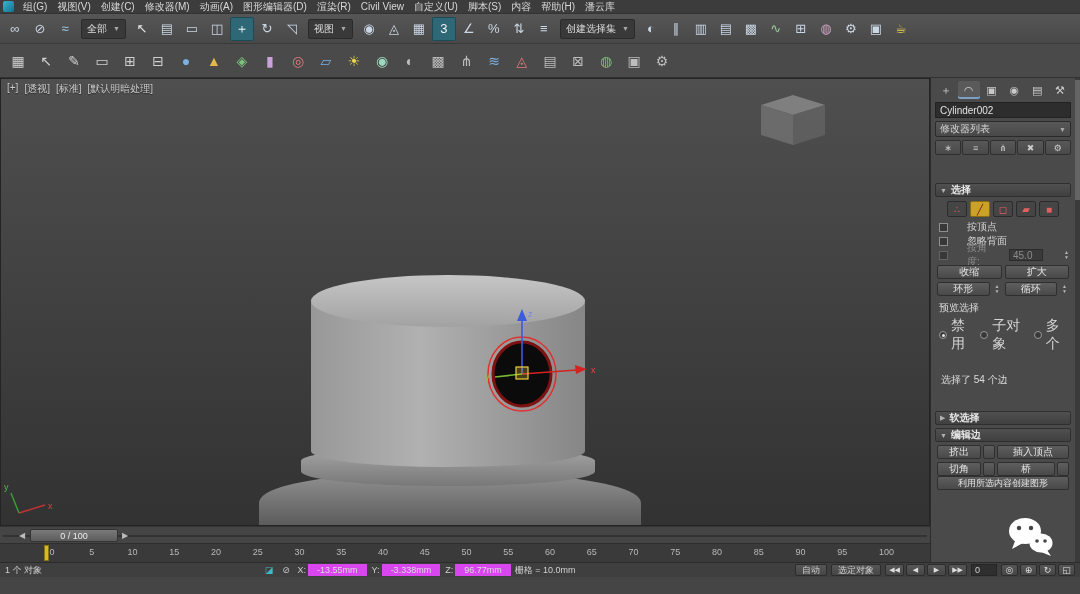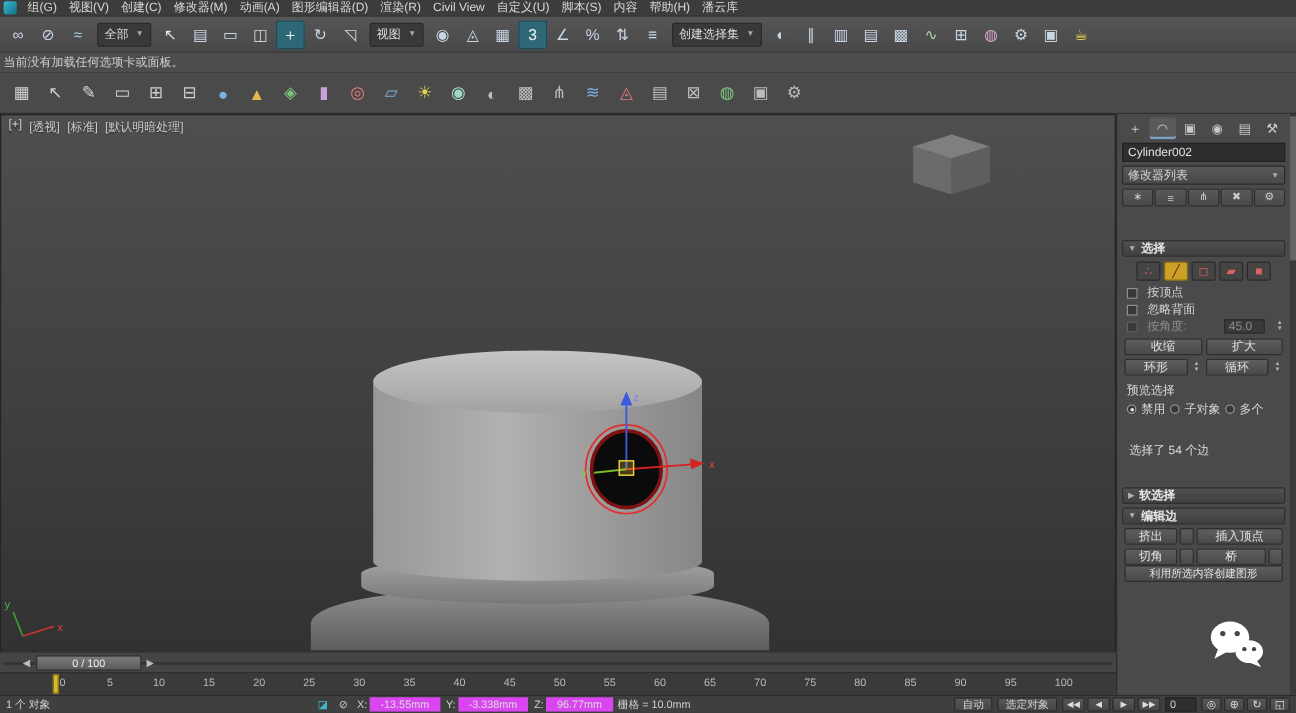--- a/index.html
+++ b/index.html
@@ -53,32 +53,32 @@
   .stack-scroll{position:absolute;top:1px;right:1px;bottom:1px;width:5px;background:#333}
   .stack-scroll .thumb{height:24px;background:#6a7f9f}
   .stacktools{display:flex;gap:1px;margin-top:3px}
   .stool{flex:1;height:15px;background:linear-gradient(#585858,#4a4a4a);border:1px solid #2f2f2f;border-radius:2px;display:flex;align-items:center;justify-content:center;font-size:9px;color:#ccc}
   .rhead{height:14px;background:linear-gradient(#505050,#404040);border:1px solid #2f2f2f;border-radius:2px;display:flex;align-items:center;gap:4px;padding:0 4px;font-weight:bold;color:#e8e8e8}
   .rarrow{font-size:7px;color:#b0b0b0}
   .mt12{margin-top:28px}.mt24{margin-top:24px}.mt22{margin-top:22px}.mt3{margin-top:3px}
   .sub-icons{display:flex;gap:3px;justify-content:center;margin:4px 0 3px}
   .soi{width:20px;height:16px;background:#454545;border:1px solid #2b2b2b;border-radius:2px;display:flex;align-items:center;justify-content:center;color:#e06060;font-size:10px}
   .soi.active{background:#c9a227;border-color:#8a6d10;color:#7c1010}
-  .chkrow{display:flex;align-items:center;gap:8px;height:14px;padding-left:4px}
+  .chkrow{display:flex;align-items:center;gap:19px;height:14px;padding-left:4px}
   .chk{width:9px;height:9px;background:#383838;border:1px solid #8f8f8f;flex:none}
   .dim{color:#8c8c8c}
   .chk.dimmed{border-color:#636363}
   .valbox{margin-left:auto;height:12px;min-width:34px;background:#3a3a3a;border:1px solid #2b2b2b;display:flex;align-items:center;padding:0 3px}
   .spin{display:flex;flex-direction:column;width:9px;flex:none}
   .spin span{font-size:5px;line-height:5px;color:#b5b5b5;text-align:center}
   .btnrow{display:flex;gap:3px;margin:3px 2px 0;align-items:center}
   .pbtn{height:14px;background:linear-gradient(#5e5e5e,#494949);border:1px solid #2f2f2f;border-radius:2px;display:flex;align-items:center;justify-content:center;font-size:10px;color:#e2e2e2;white-space:nowrap;overflow:hidden}
   .grow1{flex:1}
   .plabel{margin-top:5px;padding-left:4px;color:#dadada}
-  .radios{display:flex;gap:4px;align-items:center;padding-left:4px;margin-top:2px;font-size:10px}
+  .radios{display:flex;gap:4px;align-items:center;padding-left:4px;margin-top:2px;font-size:14px}
   .radio{width:8px;height:8px;border-radius:50%;border:1px solid #999;background:#383838;position:relative;flex:none}
   .radio.sel::after{content:"";position:absolute;inset:1.5px;border-radius:50%;background:#e8e8e8}
   .selstatus{margin-top:20px;padding-left:6px;color:#dcdcdc}
   .editrow{display:flex;gap:2px;margin:3px 2px 0;align-items:center}
   .pbtn.w44{width:44px;flex:none}
   .setbox{width:12px;height:14px;background:linear-gradient(#5e5e5e,#494949);border:1px solid #2f2f2f;border-radius:2px;flex:none}
   .pbtn.full{margin:0 2px;font-size:9px}
   
   .statusbar{height:15px;background:#3f3f3f;border-top:1px solid #2b2b2b;display:flex;align-items:center;gap:4px;padding:0 5px;font-size:9px;color:#cfcfcf}
   .sp{flex:1}
@@ -162,21 +162,20 @@
         <div class="tbi" style="color: rgb(201, 214, 228);">▩</div>
         <div class="tbi" style="color: rgb(159, 208, 160);">∿</div>
         <div class="tbi" style="color: rgb(201, 214, 228);">⊞</div>
         <div class="tbi" style="color: rgb(216, 168, 200);">◍</div>
         <div class="tbi" style="color: rgb(201, 214, 228);">⚙</div>
         <div class="tbi" style="color: rgb(201, 214, 228);">▣</div>
         <div class="tbi" style="color: rgb(232, 212, 74);">☕</div>
       </div>
   </div>
 
-  <div class="msgrow">当前没有加载任何选项卡或面板。</div>
 
   <div class="ribbon">
       <div class="rbi" style="color: rgb(207, 207, 207);">▦</div>
       <div class="rbi" style="color: rgb(207, 207, 207);">↖</div>
       <div class="rbi" style="color: rgb(207, 207, 207);">✎</div>
       <div class="rbi" style="color: rgb(207, 207, 207);">▭</div>
       <div class="rbi" style="color: rgb(207, 207, 207);">⊞</div>
       <div class="rbi" style="color: rgb(207, 207, 207);">⊟</div>
       <div class="rbi" style="color: rgb(123, 176, 224);">●</div>
       <div class="rbi" style="color: rgb(230, 184, 74);">▲</div>

